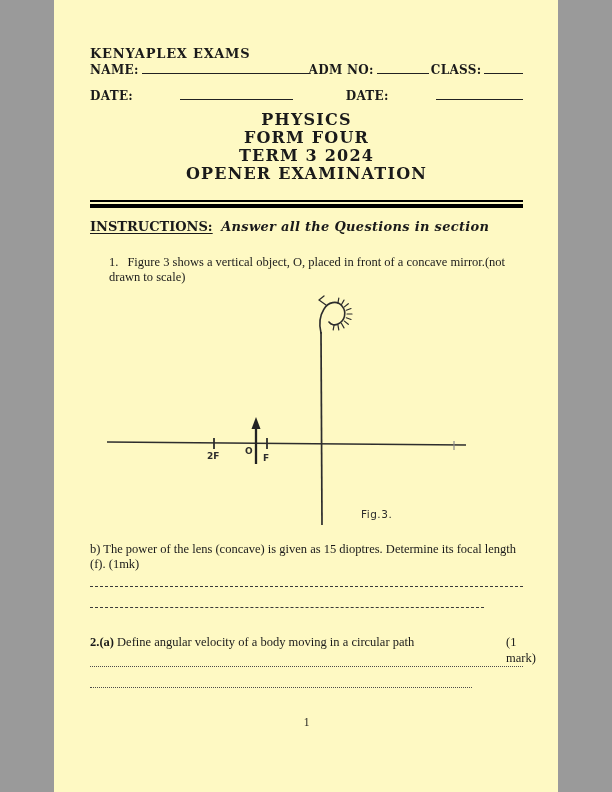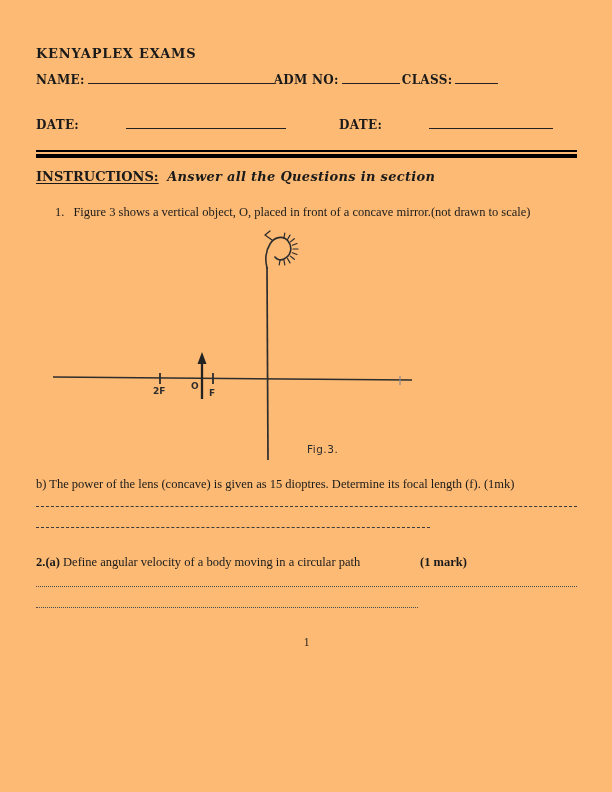--- a/index.html
+++ b/index.html
@@ -1,40 +1,40 @@
 <!DOCTYPE html>
 <html><head>
 <meta charset="utf-8">
 <style>
   html,body { margin:0; padding:0; background:#9a9a9a; }
   .page {
     position:relative;
-    width:612px; height:792px;
+    width:504px; height:792px;
     margin:0 auto;
-    background:#fdba74;
+    background:#fef9c3;
     overflow:hidden;
     font-family:"Liberation Serif", serif;
     color:#1a1a1a;
     box-sizing:border-box;
   }
   .content { padding:46px 35px 0 36px; }
 
   .slab { font-family:"DejaVu Serif", serif; font-weight:bold; }
 
   .school {
     font-size:13px; line-height:15px; letter-spacing:0.8px;
   }
 
   .field-row {
     display:flex; align-items:baseline;
     font-size:12px; line-height:15px; letter-spacing:0.3px;
     white-space:nowrap;
   }
-  .field-row.name-row { margin-top:10px; }
-  .field-row.date-row { margin-top:28px;gap:44px; }
+  .field-row.name-row { margin-top:0; }
+  .field-row.date-row { margin-top:9px;gap:44px; }
   .blank {
     display:inline-block; height:12px;
     border-bottom:1.2px solid #222;
     margin-left:3px;
   }
   .blank.name-line  { width:186px; }
   .blank.adm-line   { width:58px; margin-right:2px; }
   .blank.class-line { width:43px; }
   .blank.date-line  { width:160px; margin-right:9px; }
   .blank.sign-line  { width:124px; }
@@ -68,21 +68,21 @@
   .body-text { font-size:12.5px; line-height:15px; }
   .part-a { margin-top:23px; }
   .part-b { margin-top:10px; }
 
   .dash-line  { border-bottom:1px dashed #3a3a3a; }
   .dash-1 { height:13px; margin-top:1px; width:100%; }
   .dash-2 { height:20px; width:394px; }
 
   .q2-row { position:relative; margin-top:26px; font-size:12.5px; line-height:16px; }
   .q2-num { font-weight:bold; }
-  .q2-marks { position:absolute; left:384px; top:0; font-weight:bold; }
+  .q2-marks { position:absolute; left:416px; top:0; font-weight:normal; }
 
   .dot-line { border-bottom:1.5px dotted #4c4c4c; }
   .dot-1 { height:16px; width:100%; }
   .dot-2 { height:20px; width:382px; }
 
   .page-number { margin-top:28px; text-align:center; font-size:11.5px; line-height:13px; }
 </style>
 </head>
 <body>
 
@@ -100,20 +100,26 @@
       <span class="blank class-line"></span>
     </div>
 
     <div class="field-row date-row slab">
       <span>DATE:</span>
       <span class="blank date-line"></span>
       <span>DATE:</span>
       <span class="blank sign-line"></span>
     </div>
 
+    <div class="title-block slab">
+      <div>PHYSICS</div>
+      <div>FORM FOUR</div>
+      <div>TERM 3 2024</div>
+      <div>OPENER EXAMINATION</div>
+    </div>
 
     <div class="separator"></div>
 
     <div class="instructions-row slab">
       <span>
         <span class="instructions-label">INSTRUCTIONS:</span>
         <span class="instructions-text">Answer all the Questions in section</span>
       </span>
     </div>
 

